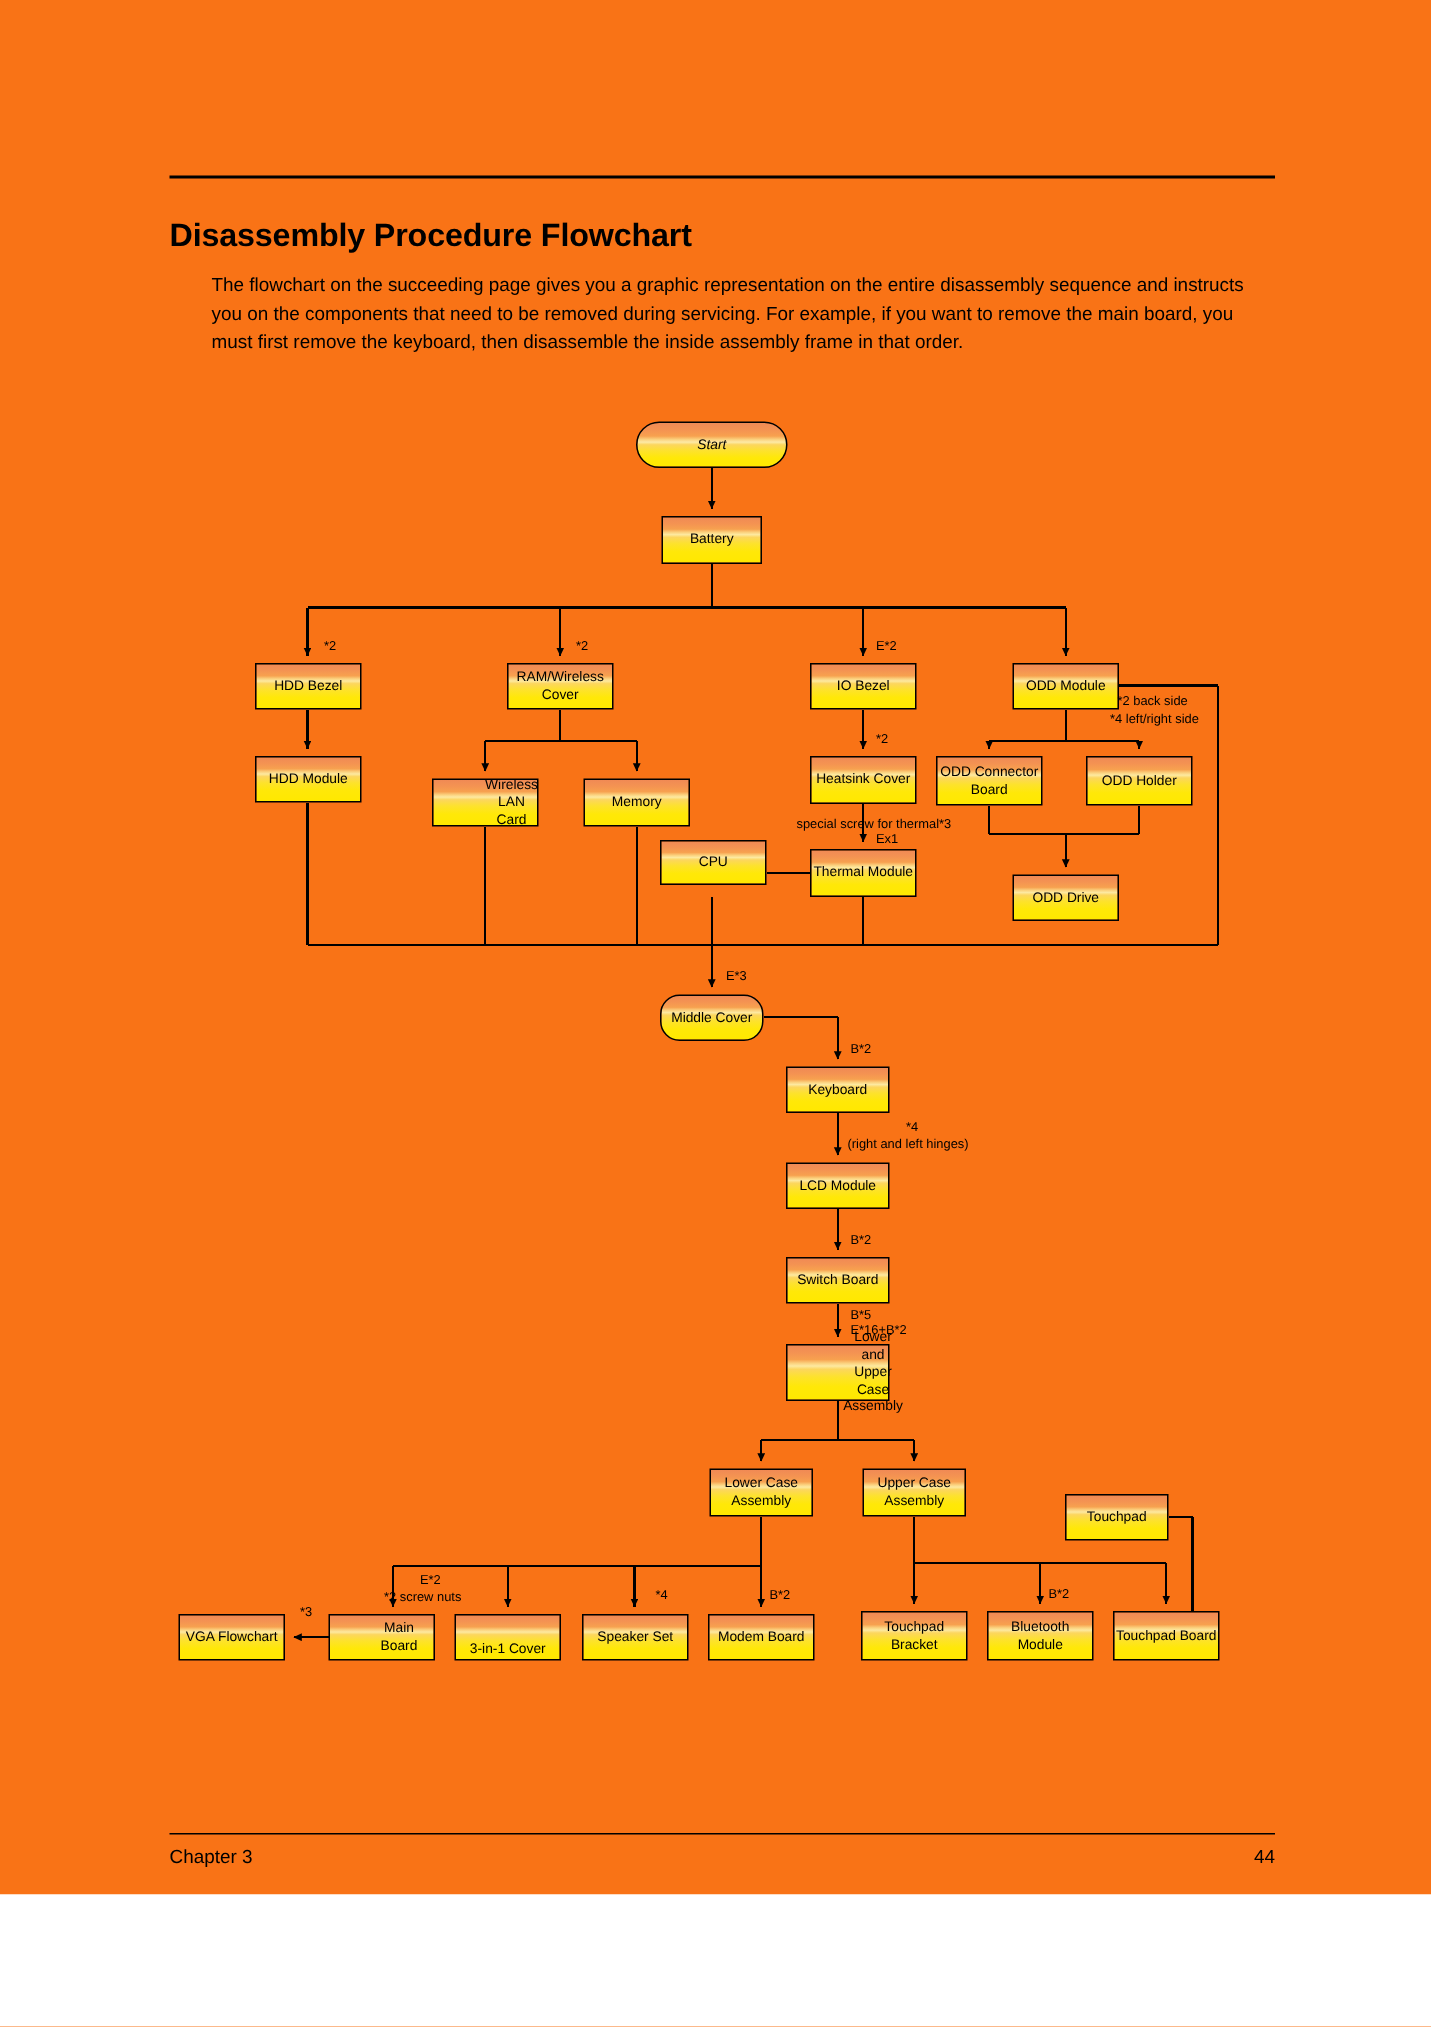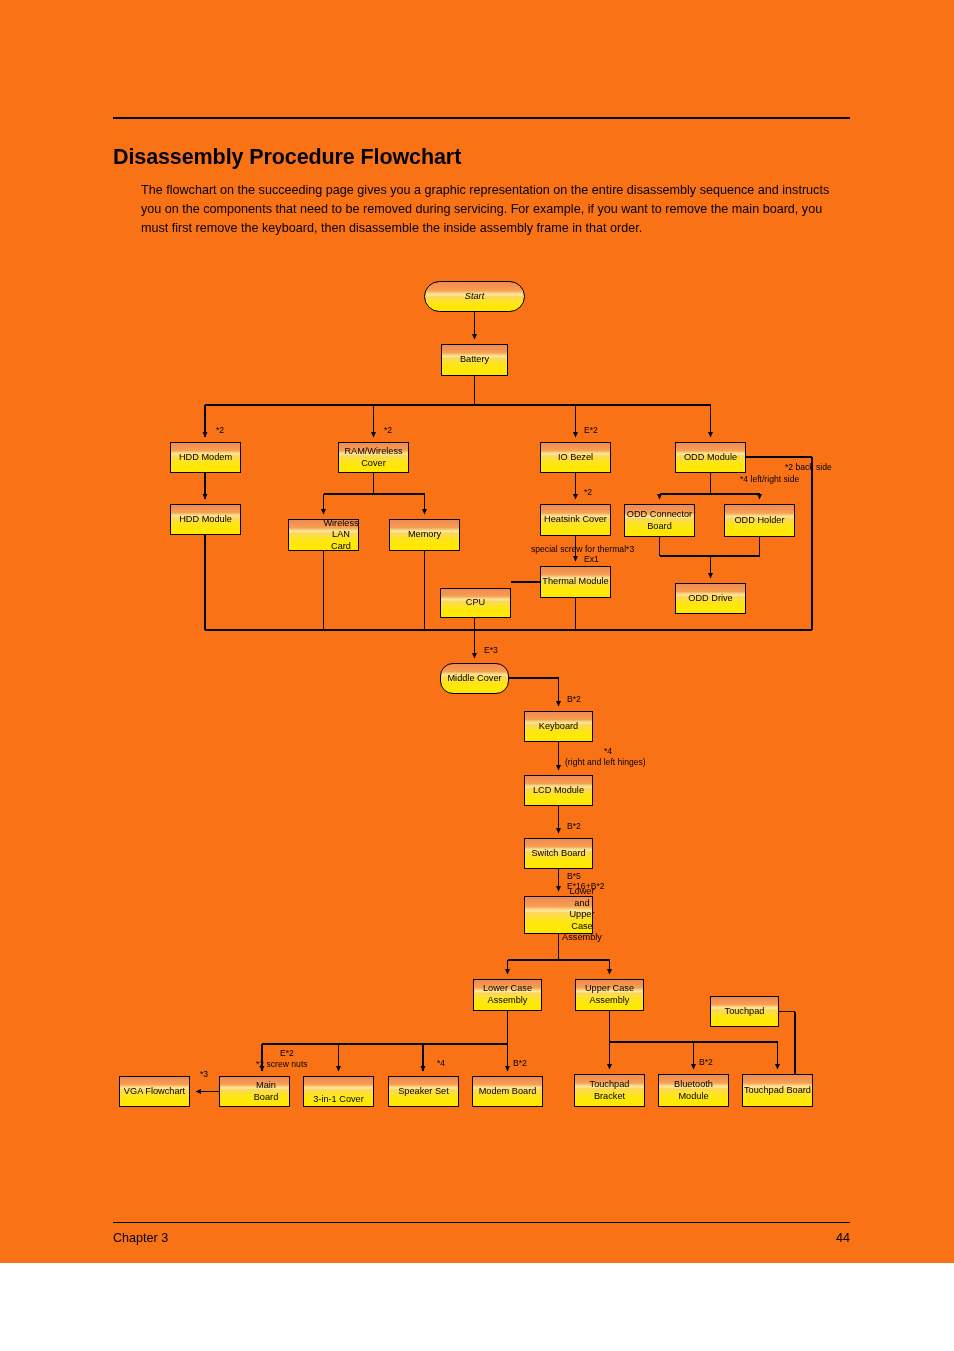--- a/index.html
+++ b/index.html
@@ -228,21 +228,21 @@
 
     <div class="node start" style="left:424px;top:281px;width:101px;height:31px;">
       <span>Start</span>
     </div>
 
     <div class="node" style="left:441px;top:344px;width:67px;height:32px;">
       <span>Battery</span>
     </div>
 
     <div class="node" style="left:170px;top:442px;width:71px;height:31px;">
-      <span>HDD Modem</span>
+      <span>HDD Bezel</span>
     </div>
 
     <div class="node" style="left:170px;top:504px;width:71px;height:31px;">
       <span>HDD Module</span>
     </div>
 
     <div class="node" style="left:338px;top:442px;width:71px;height:31px;">
       <span>RAM/Wireless Cover</span>
     </div>
 
@@ -255,21 +255,21 @@
     </div>
 
     <div class="node" style="left:540px;top:442px;width:71px;height:31px;">
       <span>IO Bezel</span>
     </div>
 
     <div class="node" style="left:540px;top:504px;width:71px;height:32px;">
       <span>Heatsink Cover</span>
     </div>
 
-    <div class="node" style="left:440px;top:588px;width:71px;height:30px;">
+    <div class="node" style="left:440px;top:560px;width:71px;height:30px;">
       <span>CPU</span>
     </div>
 
     <div class="node" style="left:540px;top:566px;width:71px;height:32px;">
       <span>Thermal Module</span>
     </div>
 
     <div class="node" style="left:675px;top:442px;width:71px;height:31px;">
       <span>ODD Module</span>
     </div>
@@ -347,21 +347,21 @@
     </div>
 
     <div class="node" style="left:742px;top:1074px;width:71px;height:33px;">
       <span>Touchpad Board</span>
     </div>
 
     <div class="annot" style="left:216px;top:425px;">*2</div>
     <div class="annot" style="left:384px;top:425px;">*2</div>
     <div class="annot" style="left:584px;top:425px;">E*2</div>
     <div class="annot" style="left:584px;top:487px;">*2</div>
-    <div class="annot" style="left:745px;top:462px;padding-left:40px;">*2 back side</div>
+    <div class="annot" style="left:745px;top:462px;">*2 back side</div>
     <div class="annot" style="left:740px;top:474px;">*4 left/right side</div>
     <div class="annot" style="left:531px;top:544px;">special screw for thermal*3</div>
     <div class="annot" style="left:584px;top:554px;">Ex1</div>
     <div class="annot" style="left:484px;top:645px;">E*3</div>
     <div class="annot" style="left:567px;top:694px;">B*2</div>
     <div class="annot" style="left:604px;top:746px;">*4</div>
     <div class="annot" style="left:565px;top:757px;">(right and left hinges)</div>
     <div class="annot" style="left:567px;top:821px;">B*2</div>
     <div class="annot" style="left:567px;top:871px;">B*5</div>
     <div class="annot" style="left:567px;top:881px;">E*16+B*2</div>

